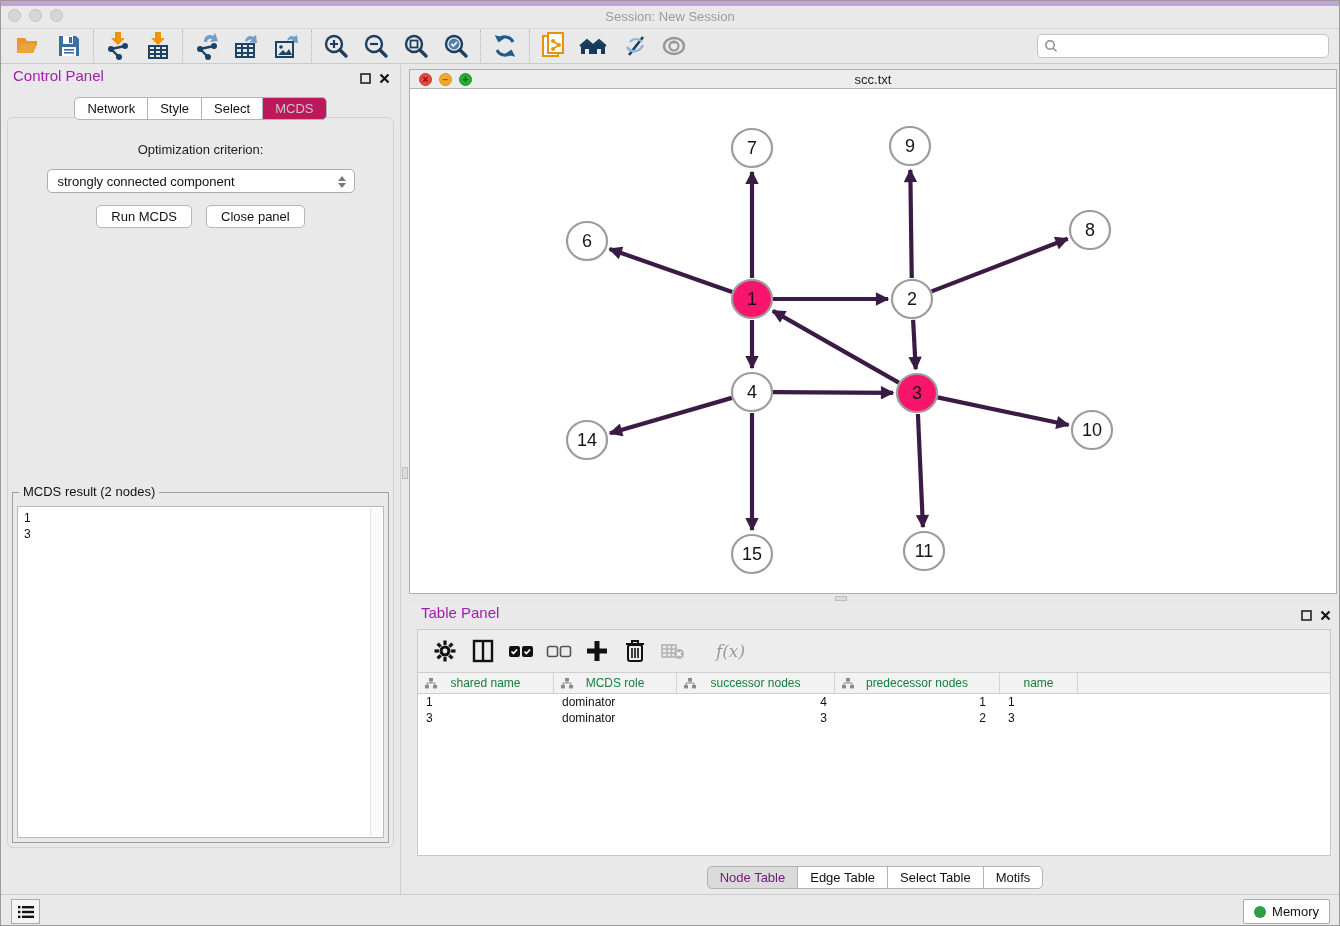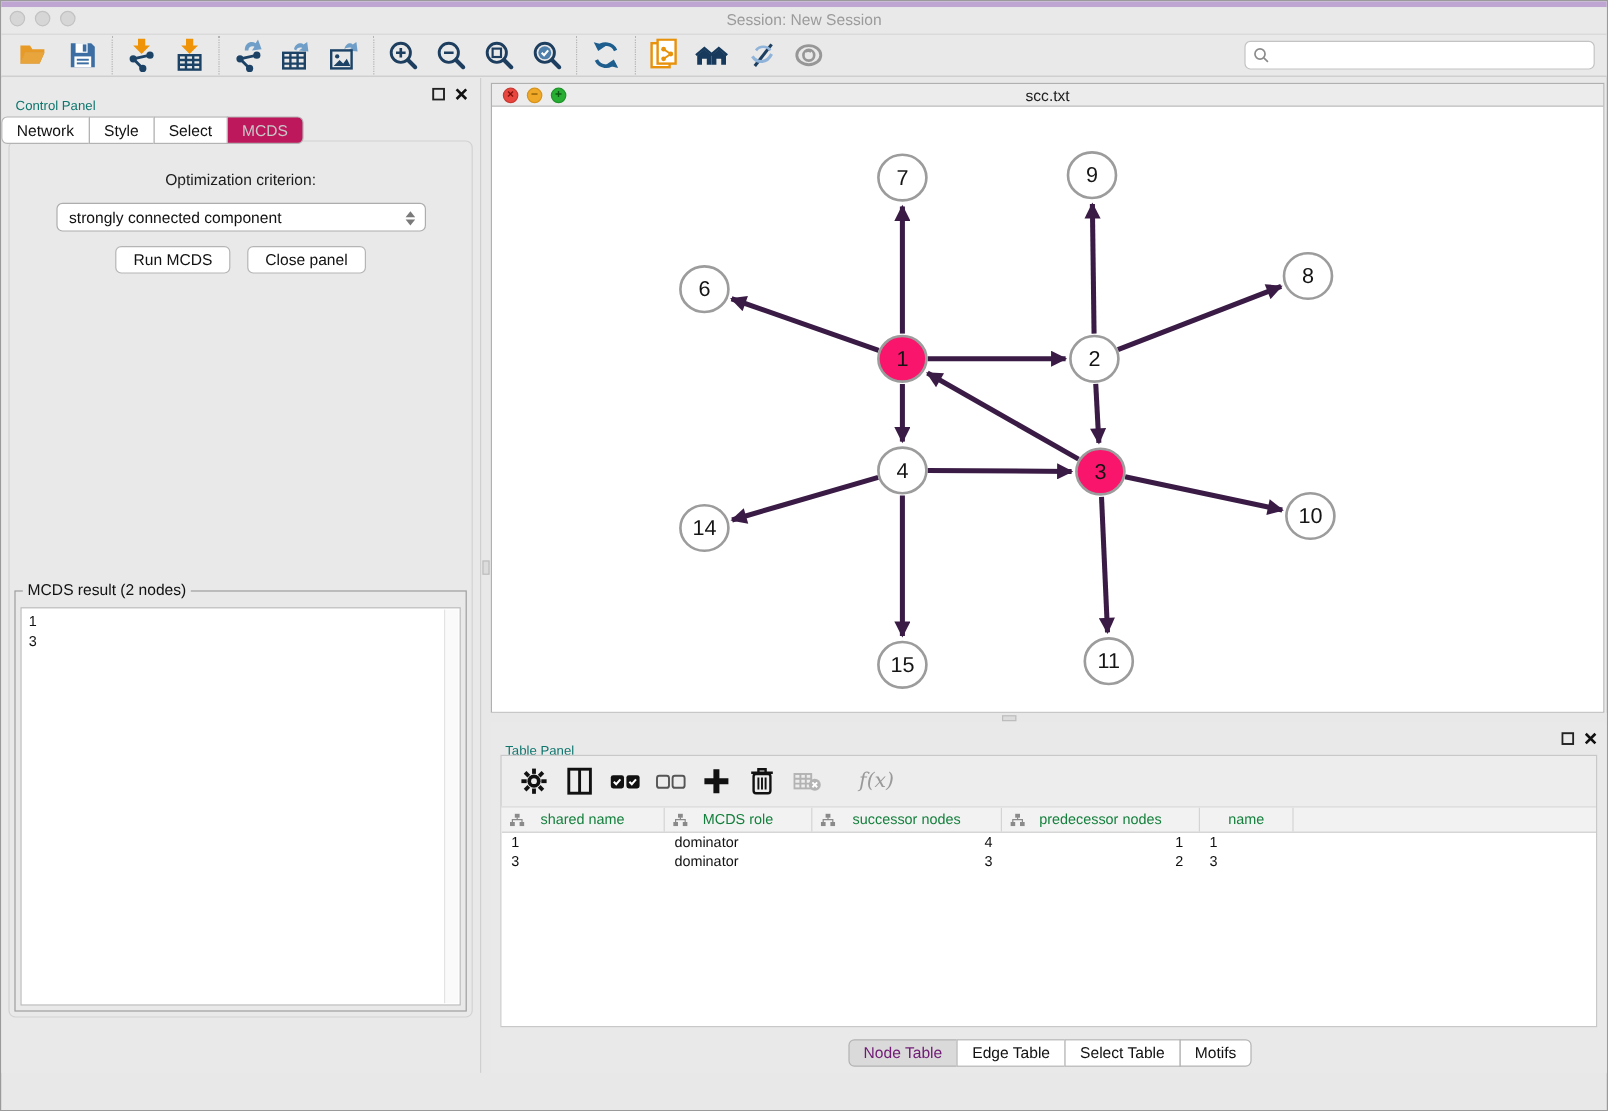--- a/index.html
+++ b/index.html
@@ -15,23 +15,23 @@
 
   .toolbar { position:absolute; left:0; top:27px; width:100%; height:36px; background:#e9e9e9; border-top:1px solid #d6d6d6; border-bottom:1px solid #c9c9c9; display:flex; align-items:center; padding-left:8px; }
   .tbtn { width:40px; height:32px; display:flex; align-items:center; justify-content:center; cursor:default; }
   .tb-sep { width:1px; height:32px; border-left:1px dotted #b3b3b3; margin:0 4px; }
   .searchbox { position:absolute; right:10px; top:5px; width:292px; height:24px; background:#fff; border:1px solid #c3c3c3; border-radius:5px; display:flex; align-items:center; padding-left:6px; }
   .searchbox input { border:none; outline:none; flex:1; font-size:13px; background:transparent; margin-left:4px; }
 
   
   .control-panel { position:absolute; left:0; top:64px; width:400px; height:829px; background:#e9e9e9; border-right:1px solid #cfcfcf; }
   .panel-head { position:relative; height:28px; }
-  .panel-head .ph-title { position:absolute; left:12px; top:18px; font-size:11px; color:#0f766e; }
+  .panel-head .ph-title { position:absolute; left:12px; top:2px; font-size:15px; color:#a21caf; }
   .ph-icons { position:absolute; right:10px; top:8px; display:flex; gap:8px; align-items:center; }
-  .seg-row { display:flex; margin-top:4px; position:relative; z-index:2; }
+  .seg-row { display:flex; justify-content:center; margin-top:4px; position:relative; z-index:2; }
   .seg { display:flex; }
   .seg .tab { border:1px solid #b3b3b3; background:#fff; color:#111; font-size:13px; padding:3px 12px; margin-left:-1px; cursor:default; }
   .seg .tab:first-child { border-radius:5px 0 0 5px; margin-left:0; }
   .seg .tab:last-child { border-radius:0 5px 5px 0; }
   .seg .tab.sel { background:#be185d; color:#c8c8c8; }
   .cp-body { position:absolute; left:6px; right:6px; top:52px; bottom:46px; border:1px solid #d2d2d2; border-radius:6px; background:#e9e9e9; }
   .opt-label { text-align:center; margin-top:24px; font-size:13px; color:#1c1c1c; }
   .dropdown { position:relative; margin:12px auto 0; width:308px; height:24px; background:#fff; border:1px solid #adadad; border-radius:5px; font-size:13px; display:flex; align-items:center; padding-left:10px; color:#111; }
   .dd-arrows { position:absolute; right:6px; top:3px; width:11px; height:17px; display:flex; flex-direction:column; align-items:center; justify-content:center; gap:2px; }
   .dd-arrows i { border:4px solid transparent; display:block; width:0; height:0; }
@@ -518,14 +518,32 @@
     <div class="tp-tabs">
       <div class="seg">
         <div class="tab sel" style="background:#dadada;color:#701a75">Node Table</div>
         <div class="tab">Edge Table</div>
         <div class="tab">Select Table</div>
         <div class="tab">Motifs</div>
       </div>
     </div>
   </div>
 
+  <div class="statusbar">
+    <div class="sb-left-btn">
+      <svg width="16" height="14" viewBox="0 0 16 14">
+        <g fill="#111">
+          <rect x="0" y="1" width="2.4" height="2.4"></rect>
+            <rect x="4" y="1" width="12" height="2.4"></rect>
+          <rect x="0" y="5.8" width="2.4" height="2.4"></rect>
+            <rect x="4" y="5.8" width="12" height="2.4"></rect>
+          <rect x="0" y="10.6" width="2.4" height="2.4"></rect>
+            <rect x="4" y="10.6" width="12" height="2.4"></rect>
+        </g>
+      </svg>
+    </div>
+    <div class="memory-btn">
+      <span class="mem-dot"></span>
+      <span>Memory</span>
+    </div>
+  </div>
 
 </div>
 
 </body></html>

